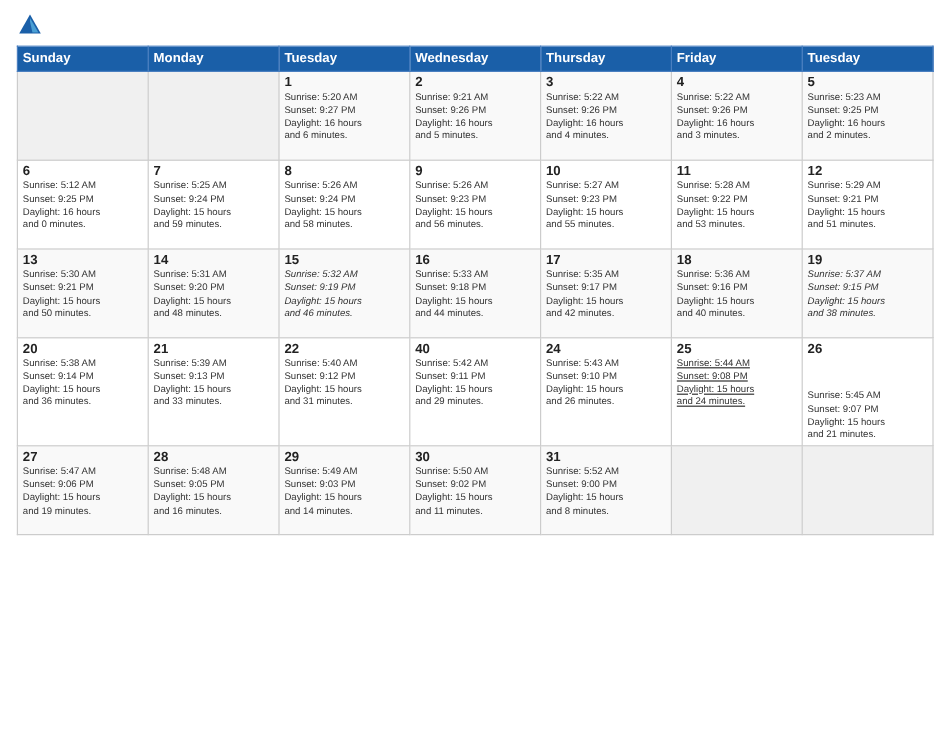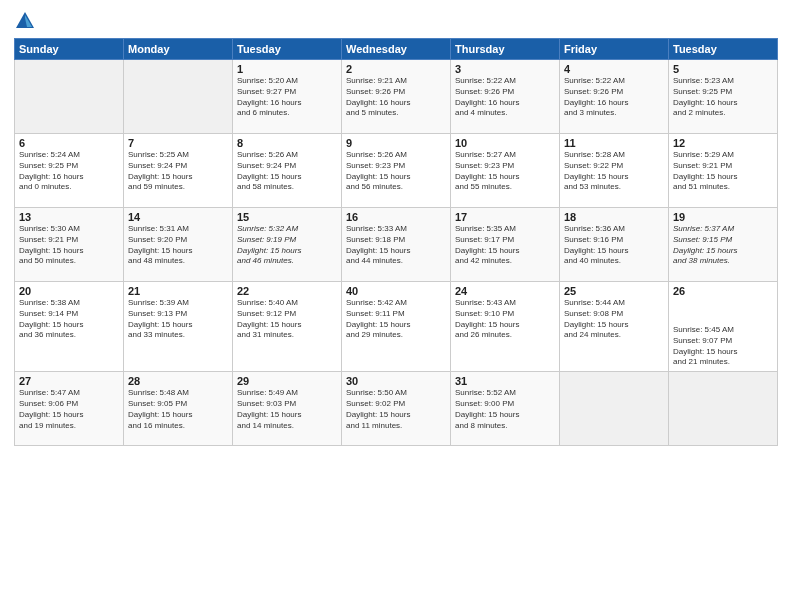--- a/index.html
+++ b/index.html
@@ -172,21 +172,21 @@
             <span class="day-num">5</span>
             <div class="day-info" style="white-space: pre-line;">Sunrise: 5:23 AM
 Sunset: 9:25 PM
 Daylight: 16 hours
 and 2 minutes.</div>
           </td>
         </tr>
         <tr>
           <td>
             <span class="day-num">6</span>
-            <div class="day-info" style="white-space: pre-line;">Sunrise: 5:24 AM
+            <div class="day-info" style="white-space: pre-line;">Sunrise: 5:12 AM
 Sunset: 9:25 PM
 Daylight: 16 hours
 and 0 minutes.</div>
           </td>
           <td>
             <span class="day-num">7</span>
             <div class="day-info" style="white-space: pre-line;">Sunrise: 5:25 AM
 Sunset: 9:24 PM
 Daylight: 15 hours
 and 59 minutes.</div>
@@ -309,21 +309,21 @@
           </td>
           <td>
             <span class="day-num">24</span>
             <div class="day-info" style="white-space: pre-line;">Sunrise: 5:43 AM
 Sunset: 9:10 PM
 Daylight: 15 hours
 and 26 minutes.</div>
           </td>
           <td>
             <span class="day-num">25</span>
-            <div class="day-info" style="white-space: pre-line;">Sunrise: 5:44 AM
+            <div class="day-info" style="white-space: pre-line; text-decoration: underline;">Sunrise: 5:44 AM
 Sunset: 9:08 PM
 Daylight: 15 hours
 and 24 minutes.</div>
           </td>
           <td>
             <span class="day-num">26</span>
             <div class="day-info" style="white-space: pre-line; margin-top: 28px;">Sunrise: 5:45 AM
 Sunset: 9:07 PM
 Daylight: 15 hours
 and 21 minutes.</div>

